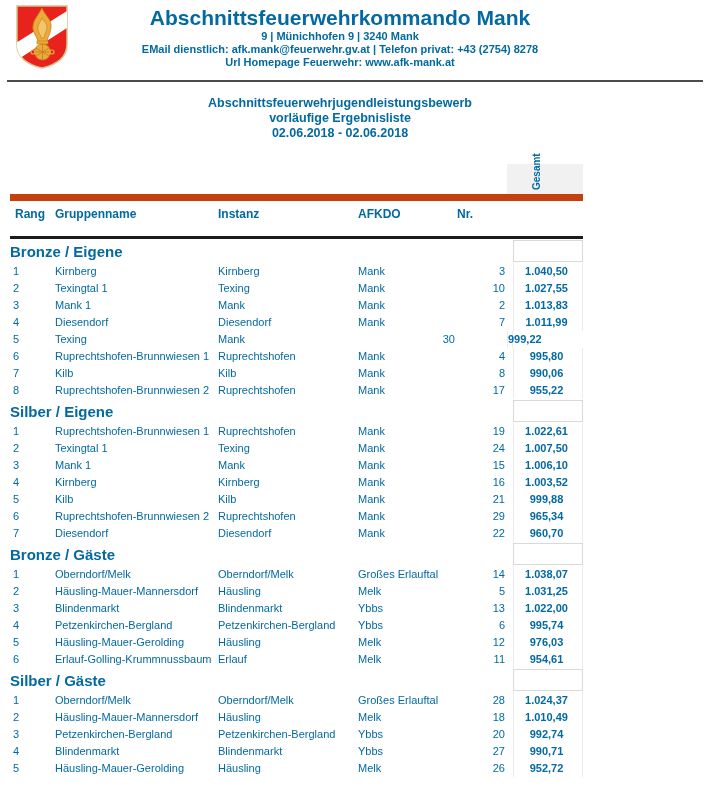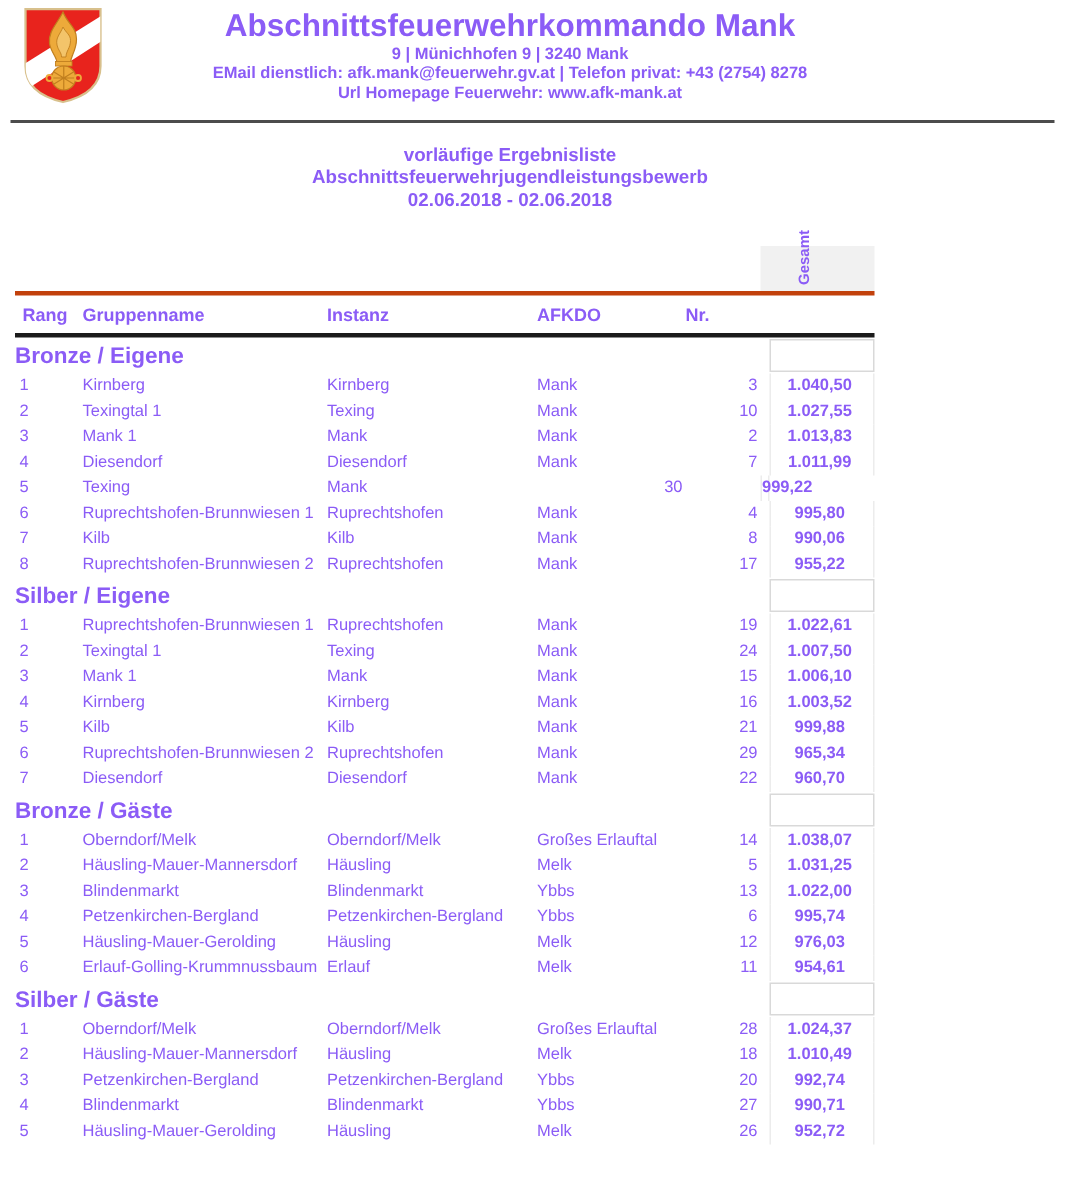--- a/index.html
+++ b/index.html
@@ -1,18 +1,18 @@
 <!DOCTYPE html>
 <html><head>
 <meta charset="utf-8">
 <style>
   html,body { margin:0; padding:0; background:#ffffff; }
   .page {
     width:710px; height:800px; position:relative; overflow:hidden;
-    background:#ffffff; color:#8b5cf6;
+    background:#ffffff; color:#0369a1;
     font-family:"Liberation Sans", sans-serif;
   }
   
   .header { position:relative; height:80px; }
   .logo { position:absolute; left:14px; top:4px; width:56px; height:66px; }
   .header-text { padding-top:6px; text-align:center; margin-right:30px; }
   .org-title { font-size:21px; font-weight:bold; line-height:24px; letter-spacing:0; }
   .org-sub { font-size:11px; font-weight:bold; line-height:13px; }
   .rule { height:2px; background:#4c4c4c; margin:0 7px; }
   
@@ -20,22 +20,22 @@
   
   .table-wrap { position:relative; width:573px; margin-left:10px; margin-top:53px; }
   .gesamt-band { position:absolute; left:497px; top:-30px; width:76px; height:30px; background:#f1f1f1; }
   .gesamt-vlabel {
     position:absolute; left:521px; top:-4px;
     transform-origin:0 0; transform:rotate(-90deg);
     font-weight:bold; font-size:10px; white-space:nowrap;
   }
   .thead {
     display:grid; grid-template-columns:45px 163px 140px 99px 50px 6px 70px;
-    box-sizing:border-box; height:31px; line-height:26px;
-    border-top:3px solid #c2410c; border-bottom:3px solid #1b1b1b;
+    box-sizing:border-box; height:45px; line-height:26px;
+    border-top:7px solid #c2410c; border-bottom:3px solid #1b1b1b;
     font-weight:bold; font-size:12px; background:#ffffff; position:relative;
   }
   .h-rank { padding-left:5px; }
   .h-nr { text-align:left; padding-right:2px; }
   .sec-row { display:grid; grid-template-columns:45px 163px 140px 99px 50px 6px 70px; height:24px; }
   .sec-title { grid-column:1/6; font-size:15px; font-weight:bold; line-height:25px; white-space:nowrap; }
   .gesamt-box { grid-column:7/8; border:1px solid #d9d9d9; background:#ffffff; margin:1px 0 2px 0; box-sizing:border-box; }
   .data-row { display:grid; grid-template-columns:45px 163px 140px 99px 50px 6px 70px; height:17px; line-height:17px; font-size:11px; }
   .data-row span { white-space:nowrap; overflow:visible; }
   .c-rank { padding-left:3px; }
@@ -72,22 +72,22 @@
     <div class="header-text">
       <div class="org-title">Abschnittsfeuerwehrkommando Mank</div>
       <div class="org-sub">9 | Münichhofen 9 | 3240 Mank</div>
       <div class="org-sub">EMail dienstlich: afk.mank@feuerwehr.gv.at | Telefon privat: +43 (2754) 8278</div>
       <div class="org-sub">Url Homepage Feuerwehr: www.afk-mank.at</div>
     </div>
   </div>
   <div class="rule"></div>
 
   <div class="doc-title">
+    <div>Abschnittsfeuerwehrjugendleistungsbewerb</div>
     <div>vorläufige Ergebnisliste</div>
-    <div>Abschnittsfeuerwehrjugendleistungsbewerb</div>
     <div>02.06.2018 - 02.06.2018</div>
   </div>
 
   <div class="table-wrap">
     <div class="gesamt-band"></div>
     <div class="gesamt-vlabel">Gesamt</div>
     <div class="thead">
       <span class="h-rank">Rang</span>
       <span>Gruppenname</span>
       <span>Instanz</span>

